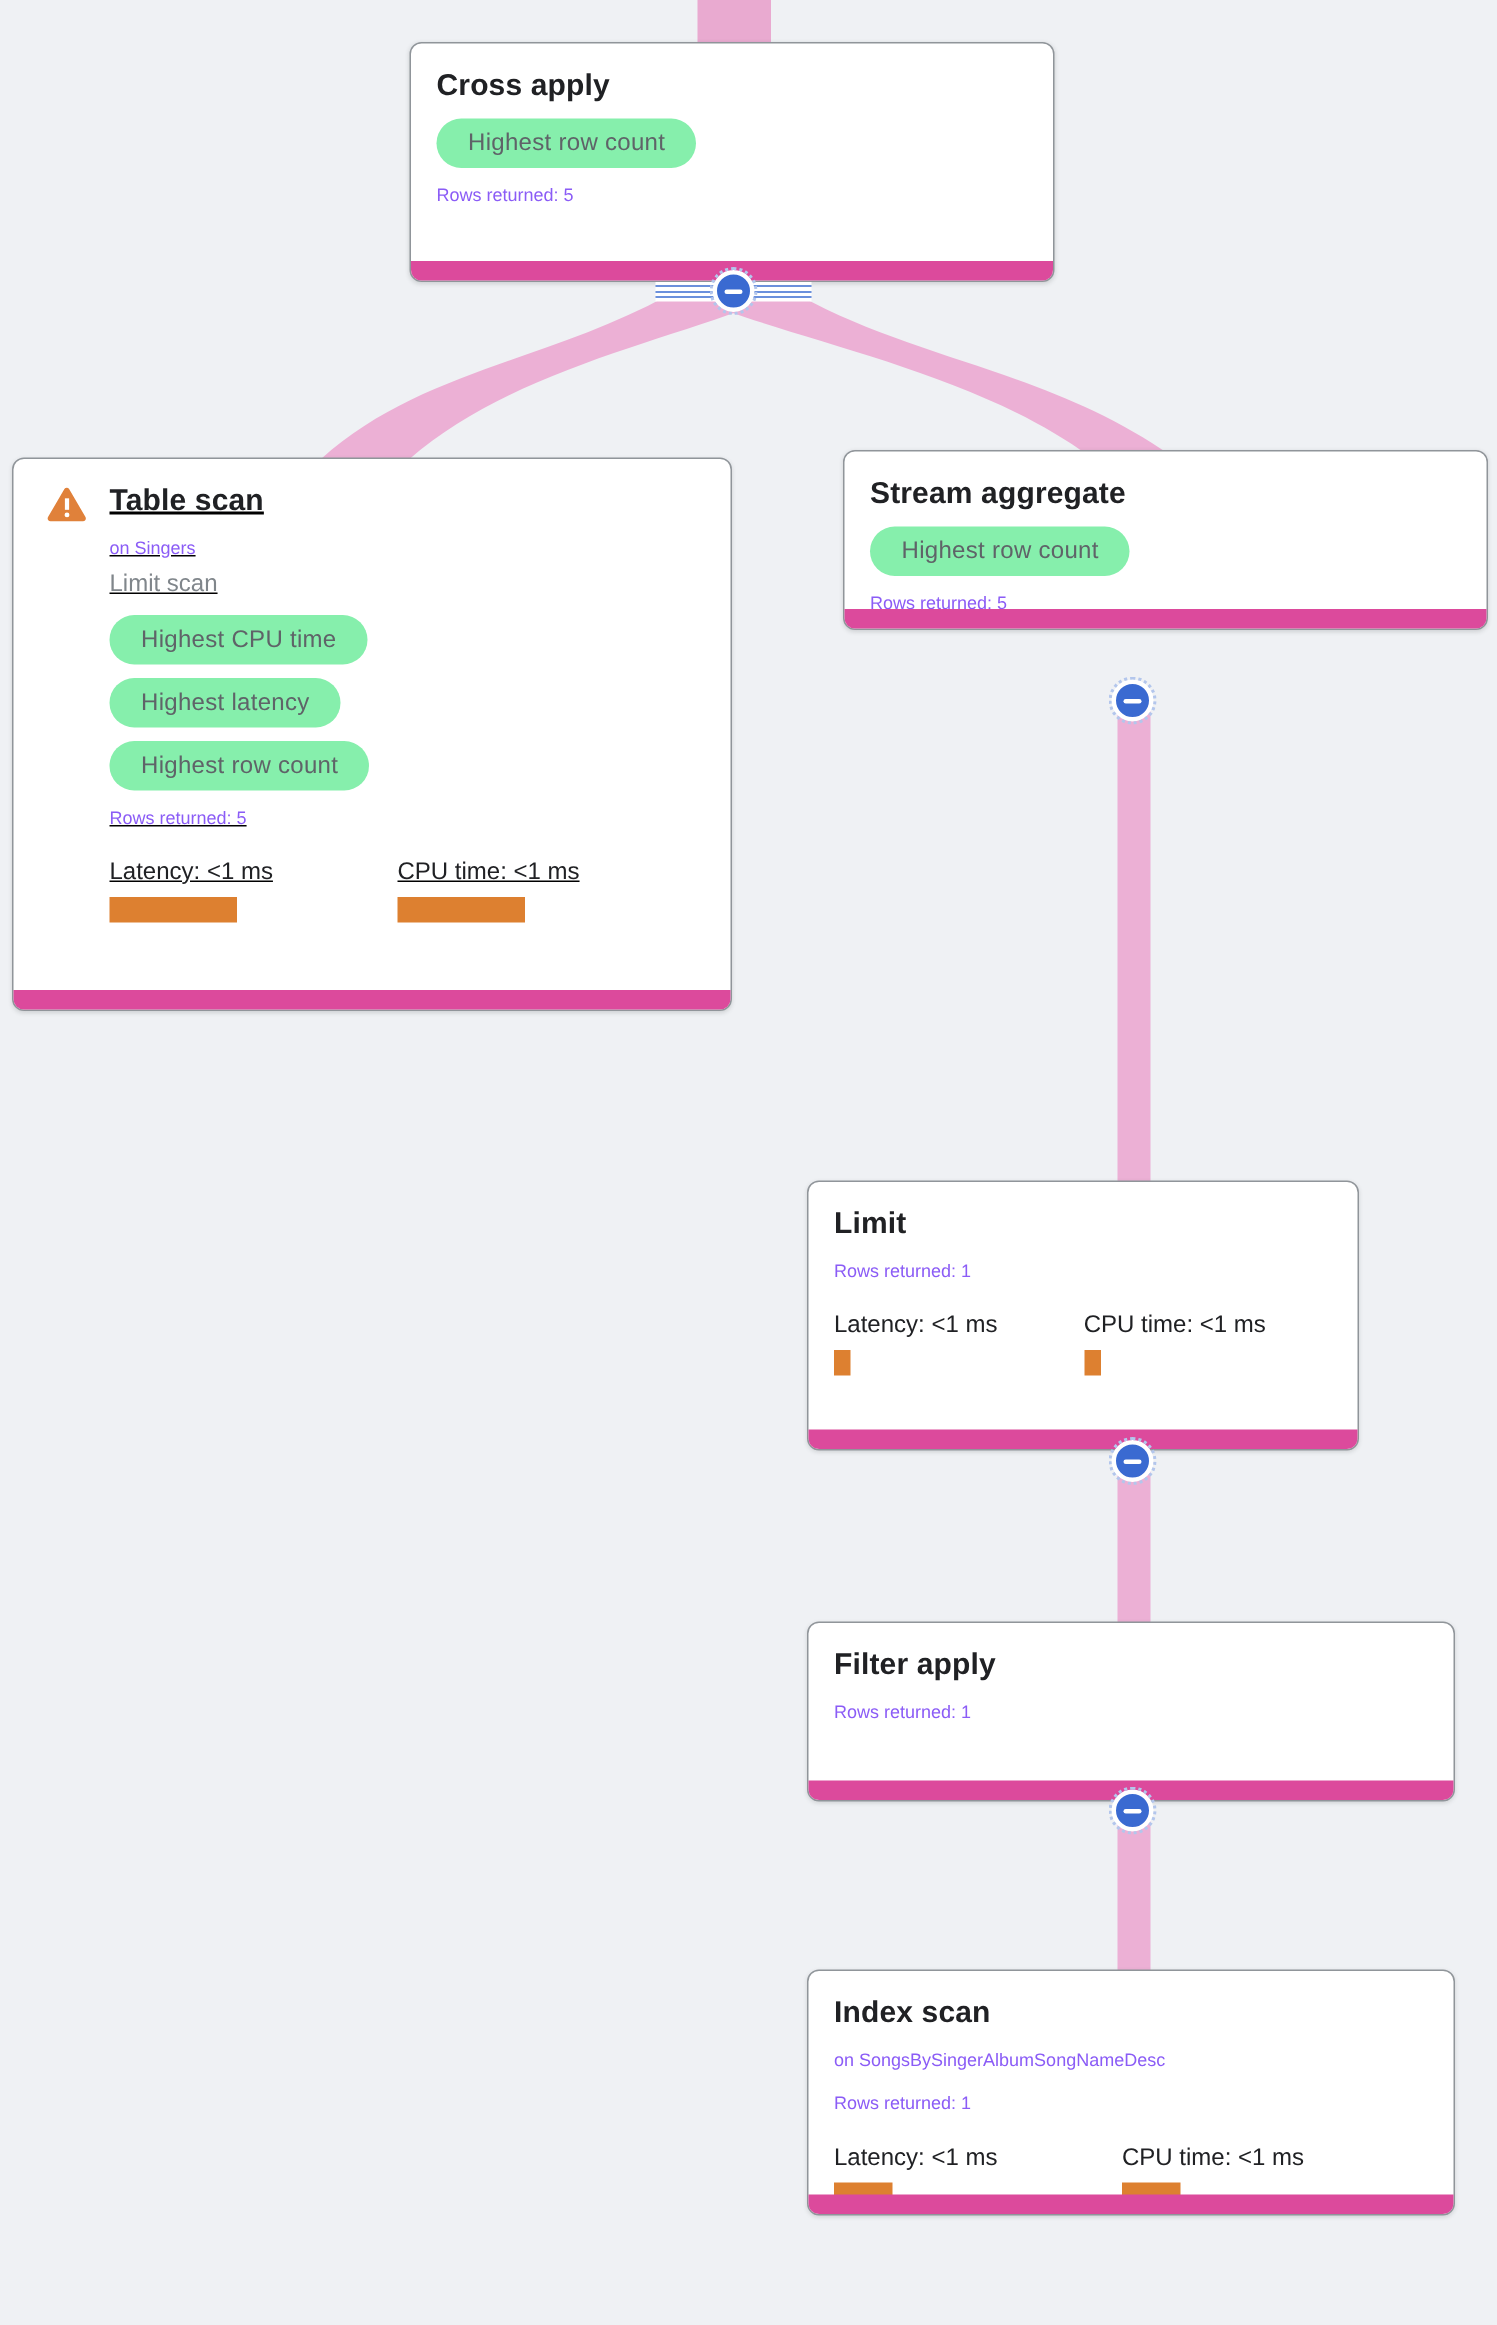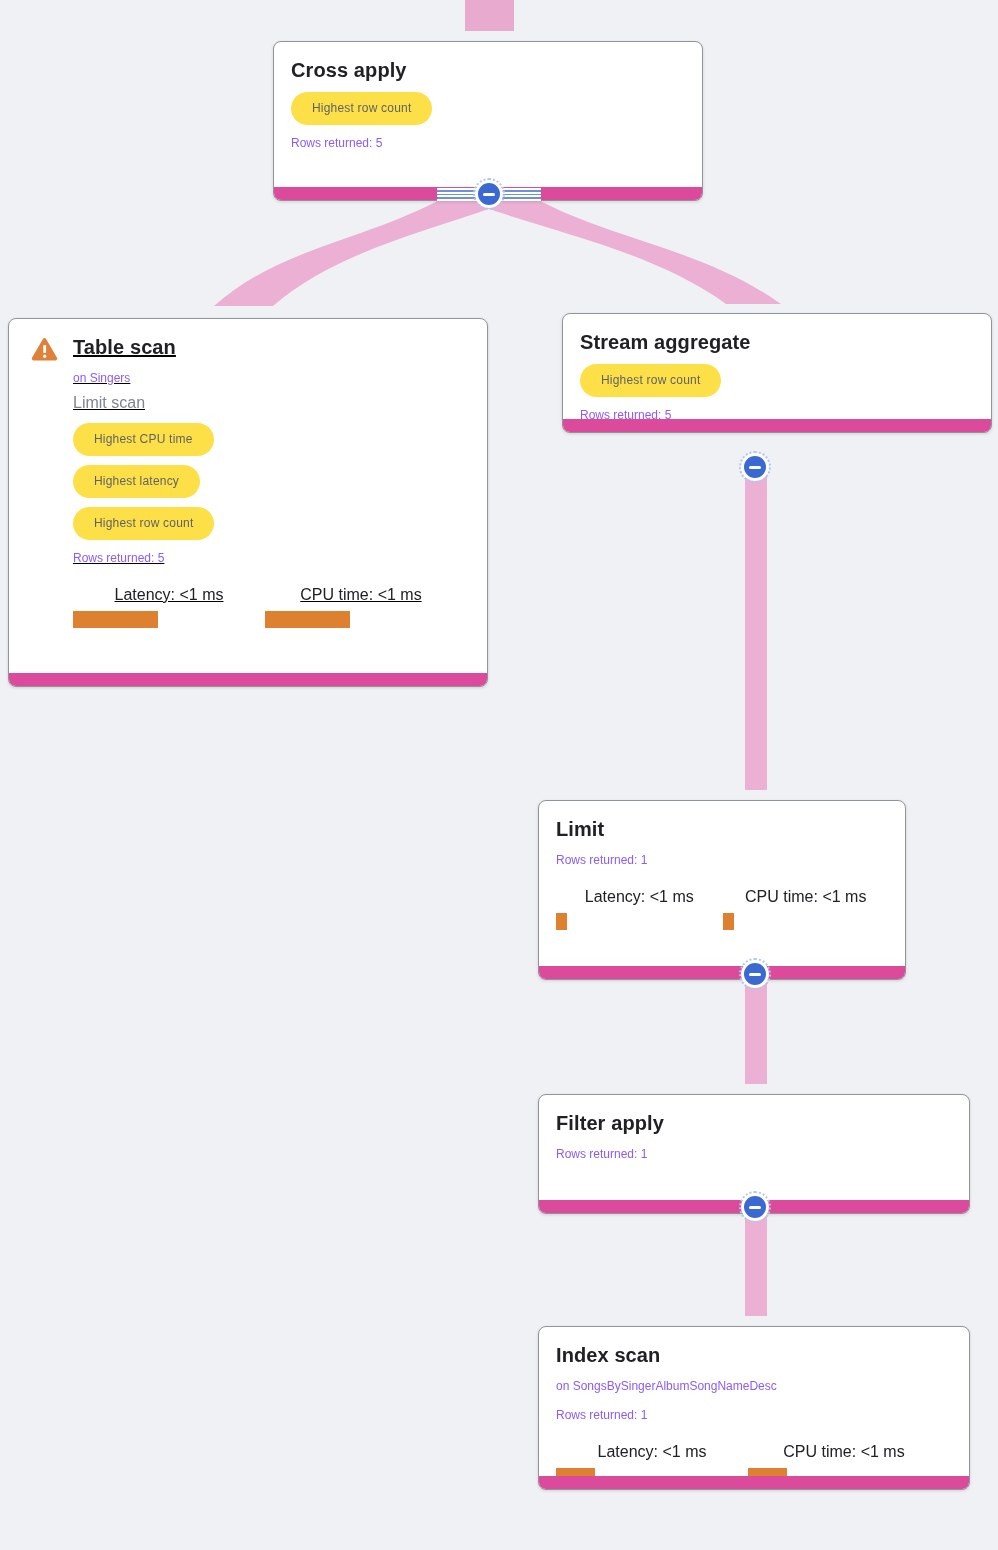--- a/index.html
+++ b/index.html
@@ -5,29 +5,29 @@
   * { margin:0; padding:0; box-sizing:border-box; }
   html,body { width:998px; height:1550px; }
   body { font-family:"Liberation Sans","DejaVu Sans",sans-serif; background:#eff1f4; }
   .canvas { position:relative; width:998px; height:1550px; overflow:hidden; }
 
   
   .edges-layer { position:absolute; left:0; top:0; z-index:1; }
 
   
   .card { position:absolute; background:#fff; border:1px solid #90959a; border-radius:8px;
-          box-shadow:0 1px 3px rgba(60,64,67,.18); z-index:3;margin-top:13px; }
+          box-shadow:0 1px 3px rgba(60,64,67,.18); z-index:3; }
   .card-content { padding:16px 16px 0 17px; position:relative; }
   .card-title { font-size:20px; font-weight:600; color:#202124; letter-spacing:.1px; line-height:25px; }
   .meta { font-size:12px; color:#8b5cf6; line-height:22px; margin-top:7px; }
   .note { font-size:16px; color:#80868b; line-height:22px; margin-top:3px; }
   .chip-row { margin-top:9px; }
-  .chip { display:inline-block; background:#fde047; color:#5f6368; font-size:12px;
+  .chip { display:inline-block; background:#86efac; color:#5f6368; font-size:16px;
           line-height:33px; padding:0 21px; border-radius:17px; letter-spacing:.2px; }
-  .metrics { display:flex; margin-top:15px;text-align:center; }
+  .metrics { display:flex; margin-top:15px; }
   .metric { width:192px; }
   .metric-label { font-size:16px; color:#202124; line-height:22px; }
   .metric-bar { height:17px; background:#dd8030; margin-top:5px; }
   .w-lg { width:85px; } .w-md { width:39px; } .w-sm { width:11px; }
   .footer-bar { position:absolute; left:0; right:0; bottom:0; height:13px;
                 background:#dc4a9c; border-radius:0 0 7px 7px; }
 
   
   .has-icon .card-content { padding-left:64px;text-decoration:underline; }
   .warning-icon { position:absolute; left:22px; top:18px; }

